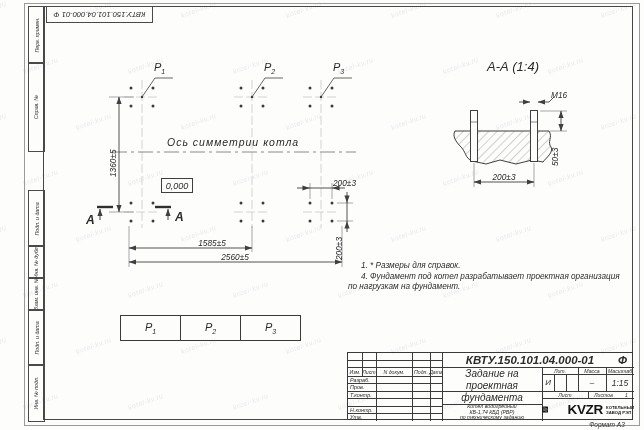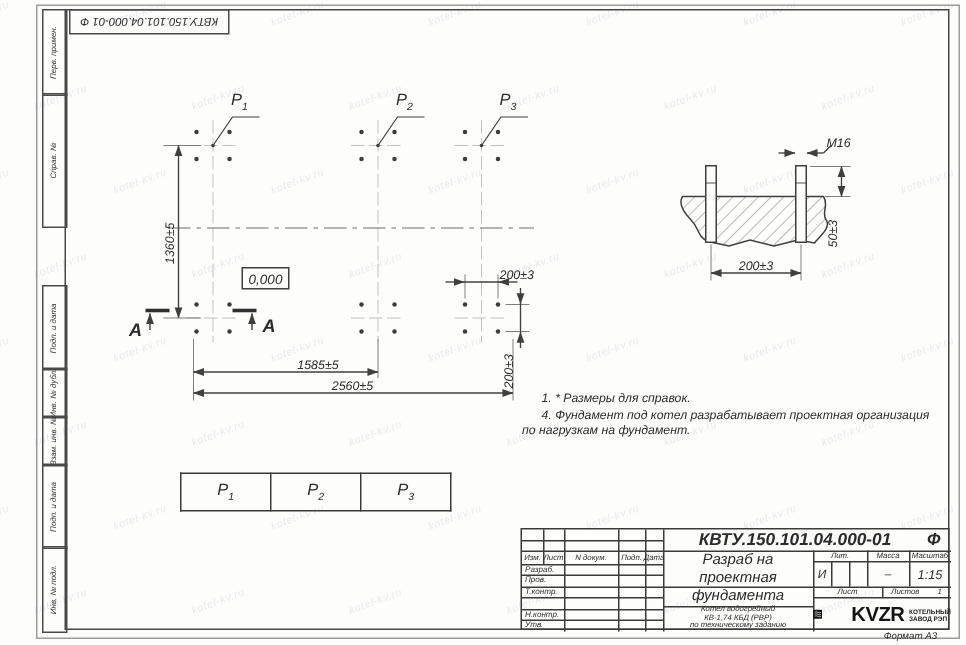--- a/index.html
+++ b/index.html
@@ -236,32 +236,34 @@
       <line x1="549" y1="102" x2="554" y2="97"></line>
       <line x1="561" y1="111" x2="561" y2="131" marker-start="url(#ar)" marker-end="url(#ar)"></line>
       <line x1="474" y1="182" x2="534" y2="182" marker-start="url(#ar)" marker-end="url(#ar)"></line>
     </g>
   </svg>
 
   <div class="lab" style="left:154px;top:61px;font-size:11px;"><span>Р</span><sub style="font-size:7px;">1</sub></div>
   <div class="lab" style="left:264px;top:61px;font-size:11px;"><span>Р</span><sub style="font-size:7px;">2</sub></div>
   <div class="lab" style="left:333px;top:61px;font-size:11px;"><span>Р</span><sub style="font-size:7px;">3</sub></div>
 
+  <div class="lab" style="left:167px;top:136px;font-size:10.5px;letter-spacing:1px;">Ось симметрии котла</div>
 
   <div class="abs ctr" style="left:161px;top:178px;width:32px;height:15px;border:1px solid #3f3f3f;box-sizing:border-box;font-size:9px;font-style:italic;">0,000</div>
 
   <div class="lab" style="left:86px;top:213px;font-size:12px;font-weight:bold;">А</div>
   <div class="lab" style="left:175px;top:210px;font-size:12px;font-weight:bold;">А</div>
 
   <div class="rotwrap" style="left:108px;top:171px;"><span>1360±5</span></div>
   <div class="lab" style="left:172px;top:238px;width:80px;text-align:center;font-size:8.3px;">1585±5</div>
   <div class="lab" style="left:195px;top:252px;width:80px;text-align:center;font-size:8.3px;">2560±5</div>
   <div class="lab" style="left:333px;top:178px;font-size:8.3px;">200±3</div>
   <div class="rotwrap" style="left:334px;top:254px;"><span>200±3</span></div>
 
+  <div class="lab" style="left:468px;top:59px;width:90px;text-align:center;font-size:13px;">А-А (1:4)</div>
   <div class="lab" style="left:551px;top:90px;font-size:8.3px;">М16</div>
   <div class="rotwrap" style="left:550px;top:160px;"><span>50±3</span></div>
   <div class="lab" style="left:481px;top:172px;width:46px;text-align:center;font-size:8.3px;">200±3</div>
 
   <div class="notes">
     <p>1. * Размеры для справок.</p>
     <p>4. Фундамент под котел разрабатывает проектная организация по нагрузкам на фундамент.</p>
   </div>
 
   <table class="loads">
@@ -311,21 +313,21 @@
     <div class="cell ctr" style="left:82px;top:14px;width:12px;height:9px;font-size:5.2px;">Дата</div>
 
     <div class="cell" style="left:2px;top:24px;font-size:5.4px;">Разраб.</div>
     <div class="cell" style="left:2px;top:31px;font-size:5.4px;">Пров.</div>
     <div class="cell" style="left:2px;top:39px;font-size:5.4px;">Т.контр.</div>
     <div class="cell" style="left:2px;top:46px;font-size:5.4px;"></div>
     <div class="cell" style="left:2px;top:54px;font-size:5.4px;">Н.контр.</div>
     <div class="cell" style="left:2px;top:61px;font-size:5.4px;">Утв.</div>
 
     <div class="cell ctr" style="left:94px;top:14px;width:100px;height:37px;flex-direction:column;font-size:10px;line-height:12px;">
-      <div>Разраб на</div>
+      <div>Задание на</div>
       <div>проектная</div>
       <div>фундамента</div>
     </div>
 
     <div class="cell ctr" style="left:94px;top:51px;width:100px;height:17px;flex-direction:column;font-size:5.2px;line-height:5.6px;">
       <div>Котел водогрейный</div>
       <div>КВ-1,74 КБД (РВР)</div>
       <div>по техническому заданию</div>
     </div>
 

